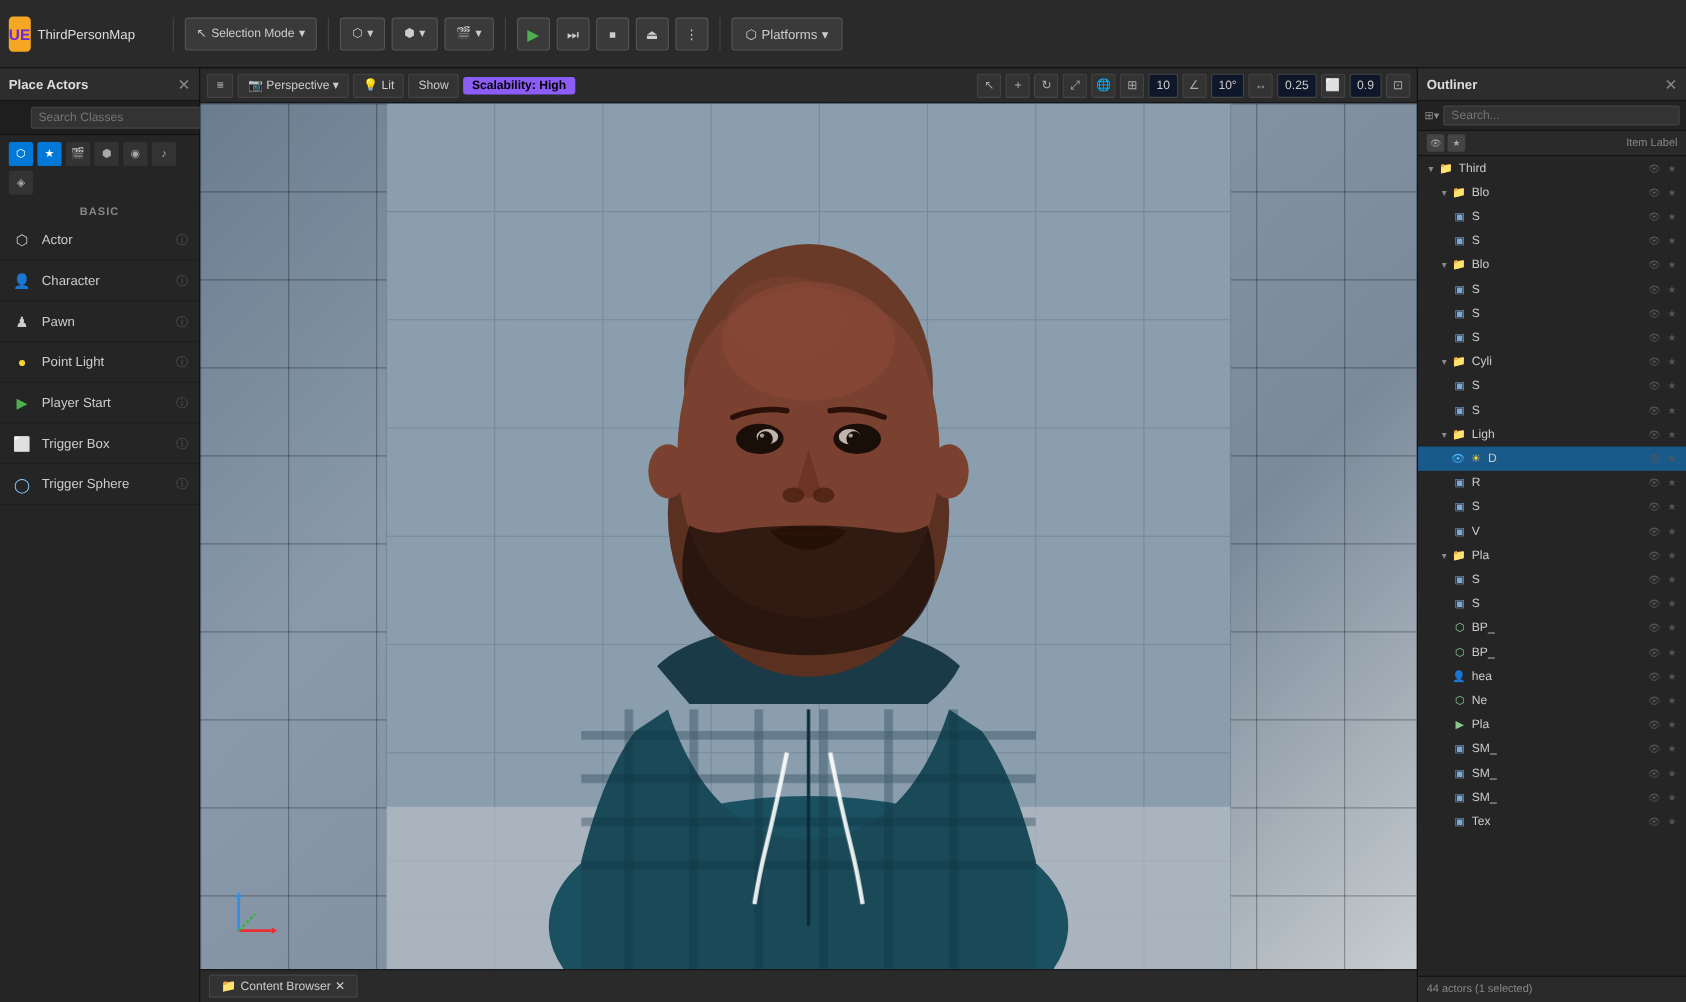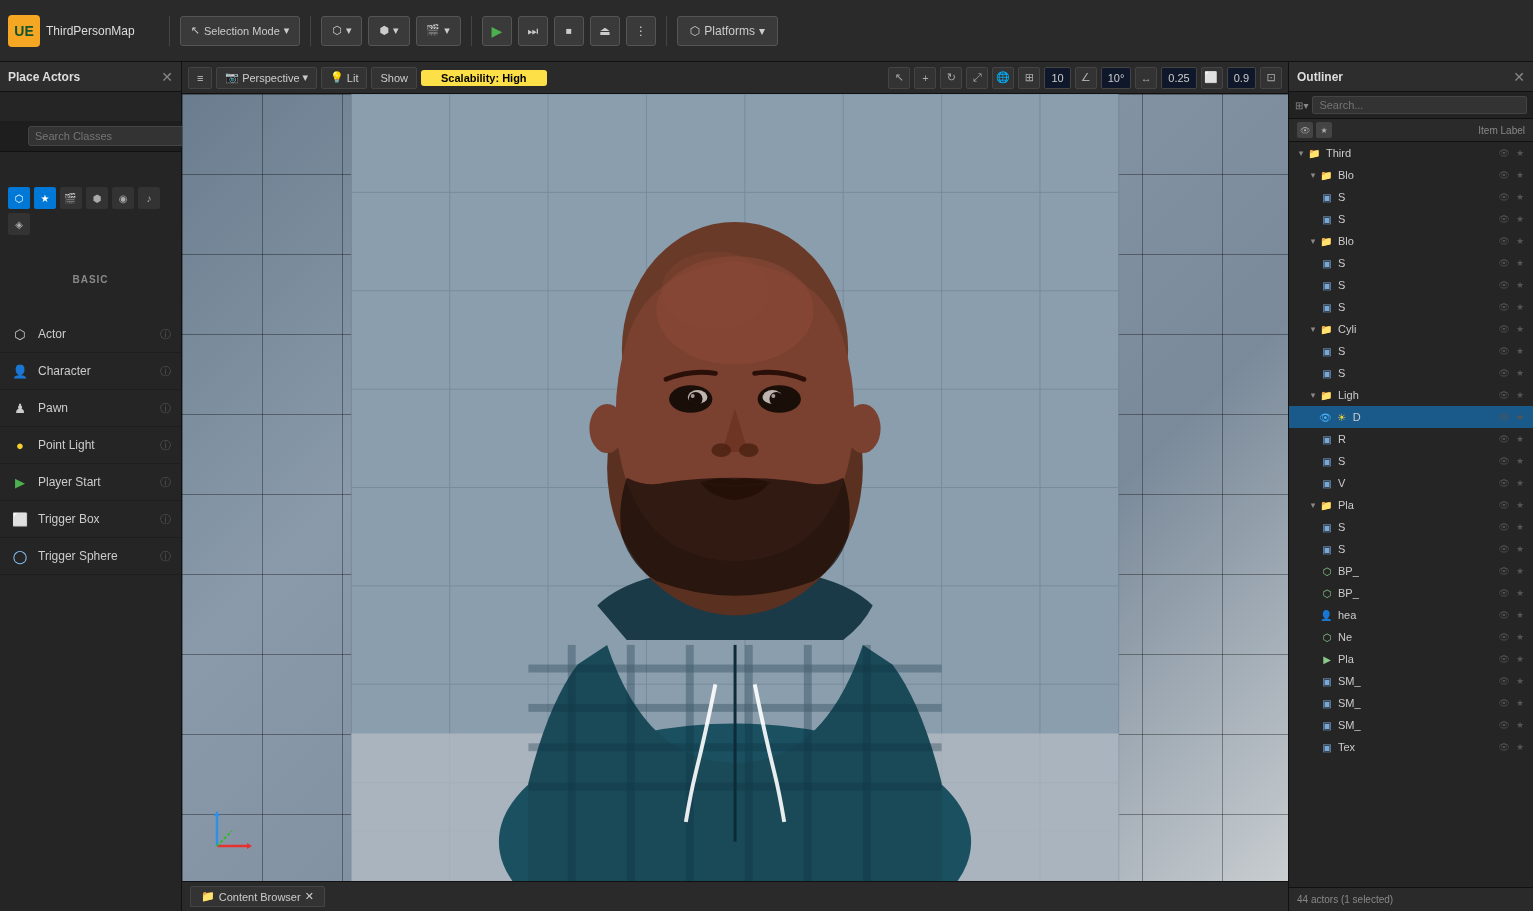--- a/index.html
+++ b/index.html
@@ -20,28 +20,28 @@
       height: 62px;
       background: #2a2a2a;
       border-bottom: 1px solid #111;
       display: flex;
       align-items: center;
       padding: 0 8px;
       gap: 6px;
       flex-shrink: 0;
     }
     .toolbar-logo {
-      width: 32px;
+      width: 20px;
       height: 32px;
       background: #f5a623;
       border-radius: 4px;
       display: flex;
       align-items: center;
-      justify-content: center;
-      color: #14532d;
+      justify-content: flex-start;
+      color: #6d28d9;
       font-weight: bold;
       font-size: 14px;
       flex-shrink: 0;
     }
     .app-title {
       color: #ddd;
       font-size: 12px;
       margin-right: 24px;
     }
     .toolbar-btn {
@@ -100,21 +100,20 @@
     }
 
     
     .left-panel {
       width: 182px;
       background: #252525;
       border-right: 1px solid #111;
       display: flex;
       flex-direction: column;
       flex-shrink: 0;
-      gap: 29px;
     }
     .panel-header {
       background: #2d2d2d;
       border-bottom: 1px solid #111;
       padding: 4px 8px;
       display: flex;
       align-items: center;
       justify-content: space-between;
       height: 30px;
     }
@@ -229,24 +228,24 @@
       color: #ccc;
       padding: 2px 8px;
       cursor: pointer;
       font-size: 11px;
       display: flex;
       align-items: center;
       gap: 3px;
       height: 22px;
     }
     .scalability-badge {
-      background: #fde047;
+      background: #8b5cf6;
       border-radius: 3px;
       color: #000;
-      padding: 2px 20px;
+      padding: 2px 8px;
       font-size: 11px;
       font-weight: 700;
       cursor: pointer;
     }
     .vp-toolbar-right {
       margin-left: auto;
       display: flex;
       align-items: center;
       gap: 4px;
     }

